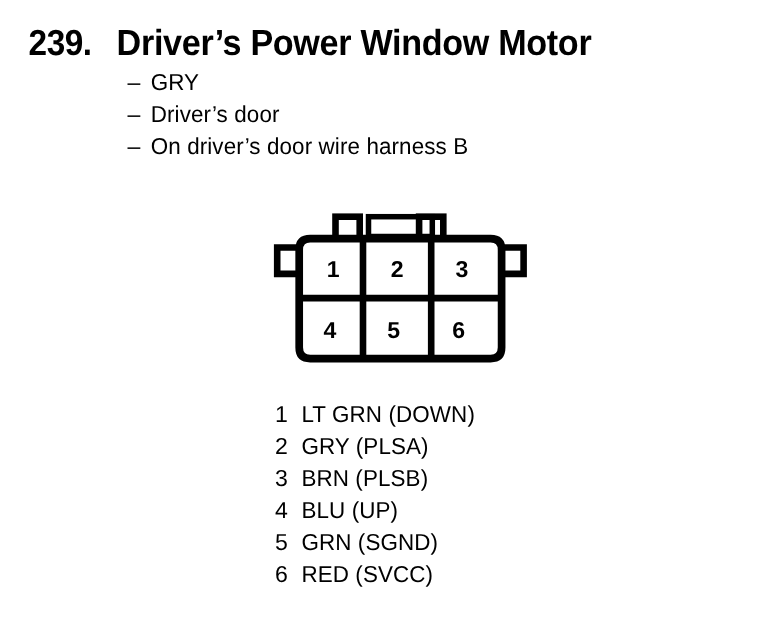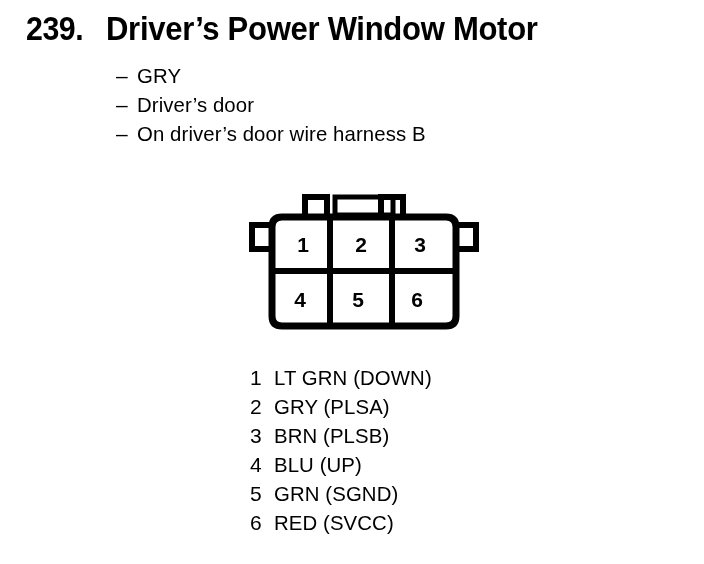--- a/index.html
+++ b/index.html
@@ -14,21 +14,21 @@
     overflow: hidden;
     font-family: "Liberation Sans", sans-serif;
     color: #000000;
     -webkit-font-smoothing: none;
   }
 
   
   .header {
     position: absolute;
     left: 26px;
-    top: 10px;
+    top: 20px;
     width: 660px;
     display: flex;
     align-items: baseline;
     white-space: nowrap;
   }
   .entry-number {
     font-size: 33px;
     font-weight: bold;
     letter-spacing: -0.5px;
     transform: scaleX(0.92);

